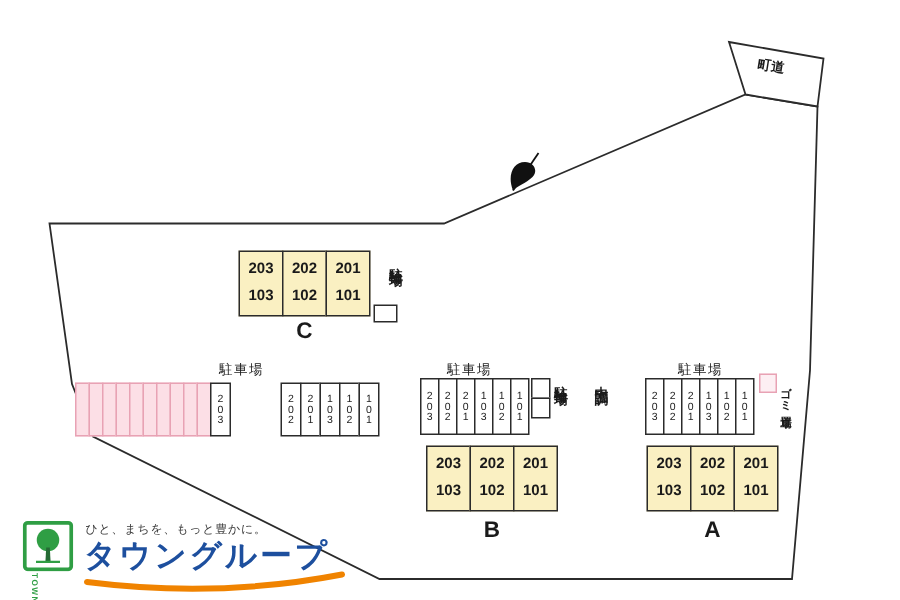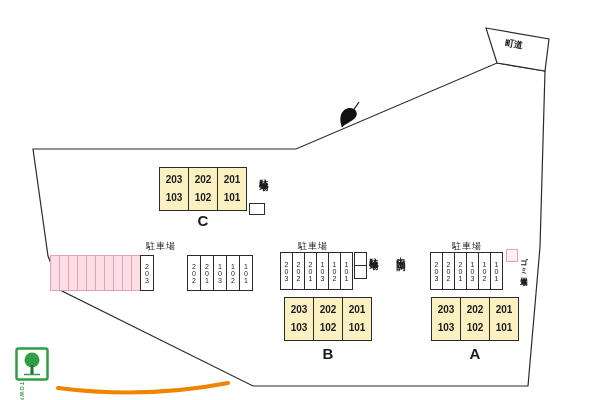--- a/index.html
+++ b/index.html
@@ -203,14 +203,16 @@
 
   <div class="logo-mark">
     <svg width="34" height="34" viewBox="0 0 34 34">
       <rect x="1.5" y="1.5" width="31" height="31" fill="#ffffff" stroke="#2f9e44" stroke-width="2.5" rx="2"></rect>
       <circle cx="17" cy="13" r="7.5" fill="#2f9e44"></circle>
       <path d="M15.8,18 L15.3,27 L18.7,27 L18.2,18 Z" fill="#256b34"></path>
       <line x1="9" y1="27.5" x2="25" y2="27.5" stroke="#2f9e44" stroke-width="1.5"></line>
     </svg>
   </div>
   <div class="logo-text">TOWN GROUP</div>
+  <div class="tagline">ひと、まちを、もっと豊かに。</div>
+  <div class="brand">タウングループ</div>
 
 </div>
 
 </body></html>

